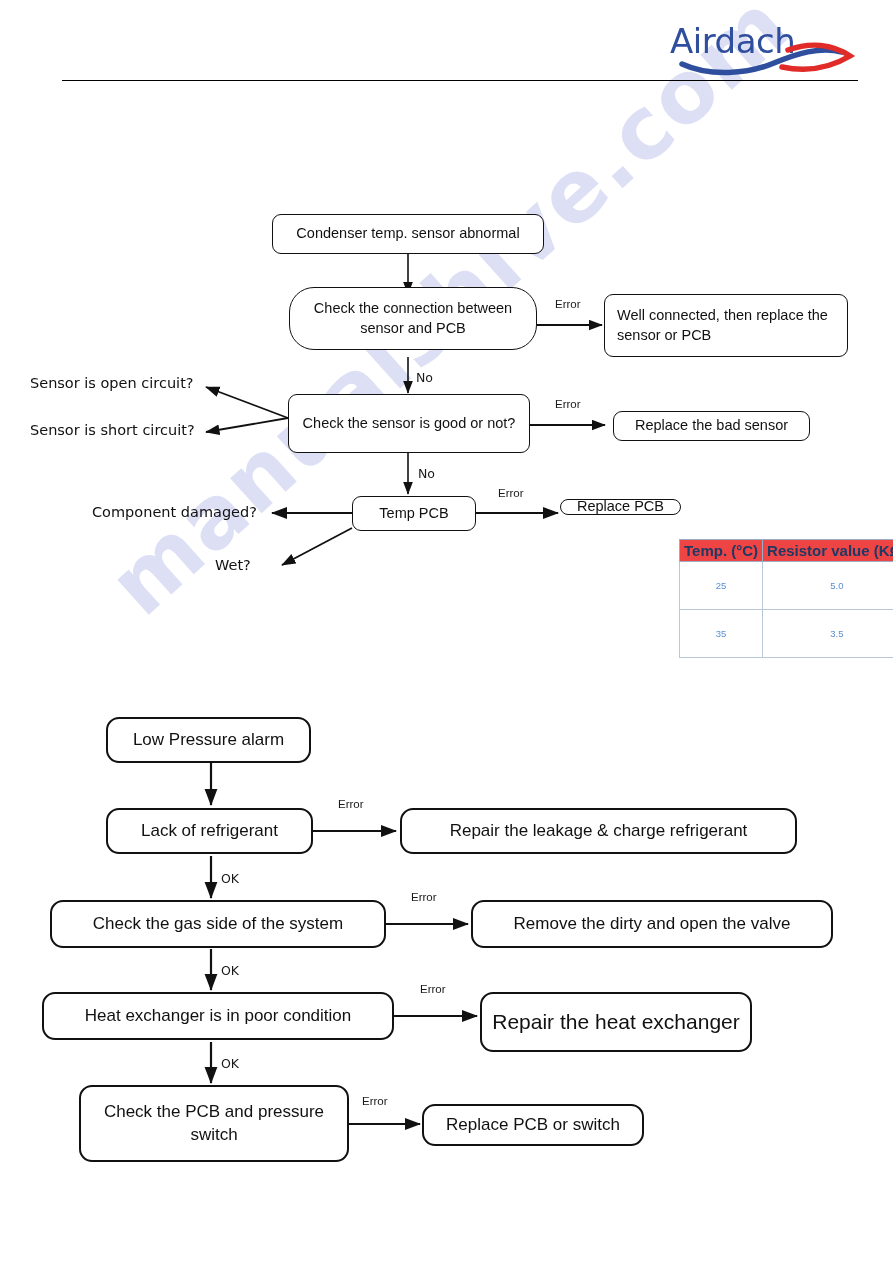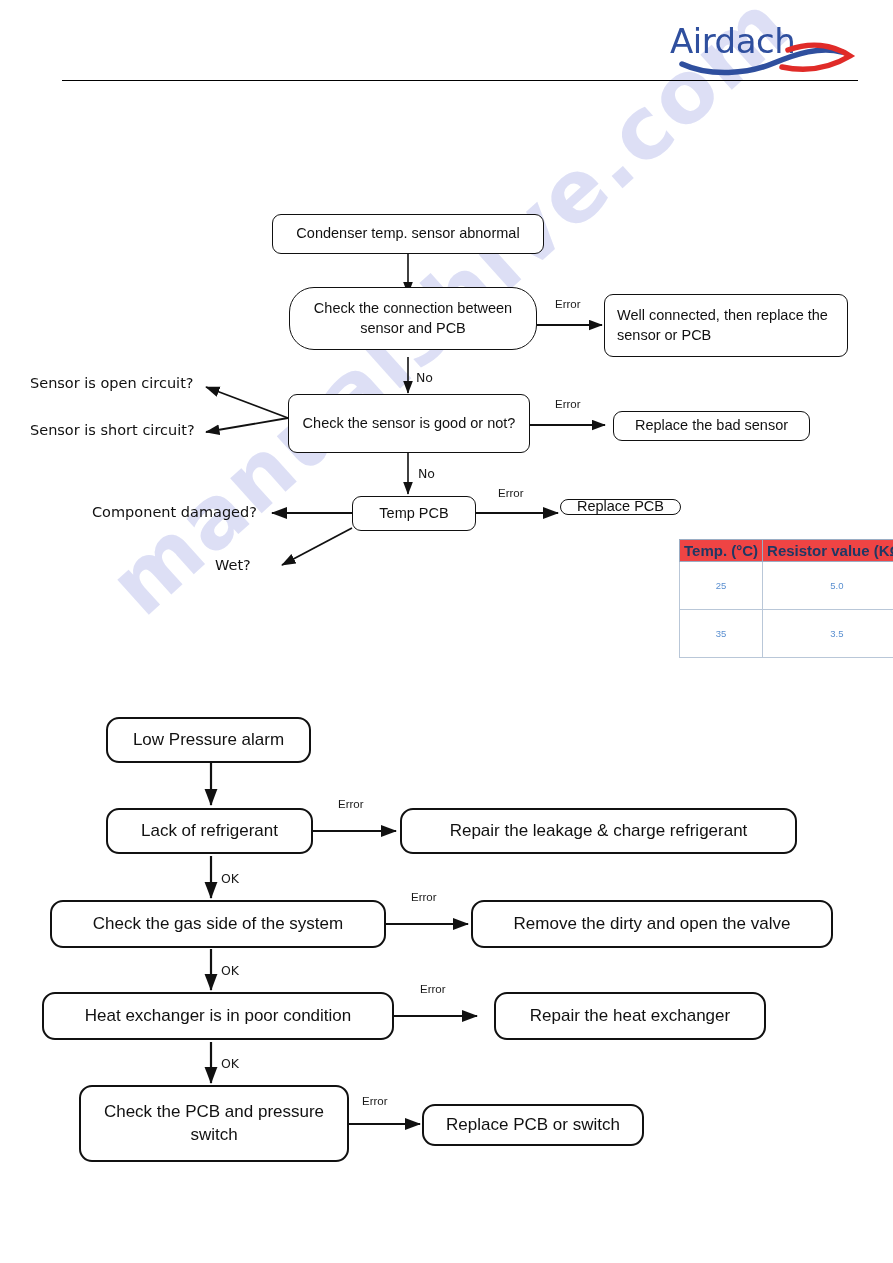--- a/index.html
+++ b/index.html
@@ -301,21 +301,21 @@
     </div>
 
     <div class="node big" style="left:471px; top:900px; width:362px; height:48px; font-size:17px;">
       <span>Remove the dirty and open the valve</span>
     </div>
 
     <div class="node big" style="left:42px; top:992px; width:352px; height:48px; font-size:17px;text-align:right;">
       <span>Heat exchanger is in poor condition</span>
     </div>
 
-    <div class="node big" style="left:494px; top:992px; width:272px; height:48px; font-size:17px;">
+    <div class="node big" style="left:480px; top:992px; width:272px; height:60px; font-size:21px;">
       <span>Repair the heat exchanger</span>
     </div>
 
     <div class="node big" style="left:79px; top:1085px; width:270px; height:77px; font-size:17px; padding:0 10px;">
       <span>Check the PCB and pressure switch</span>
     </div>
 
     <div class="node big" style="left:422px; top:1104px; width:222px; height:42px; font-size:17px;">
       <span>Replace PCB or switch</span>
     </div>

